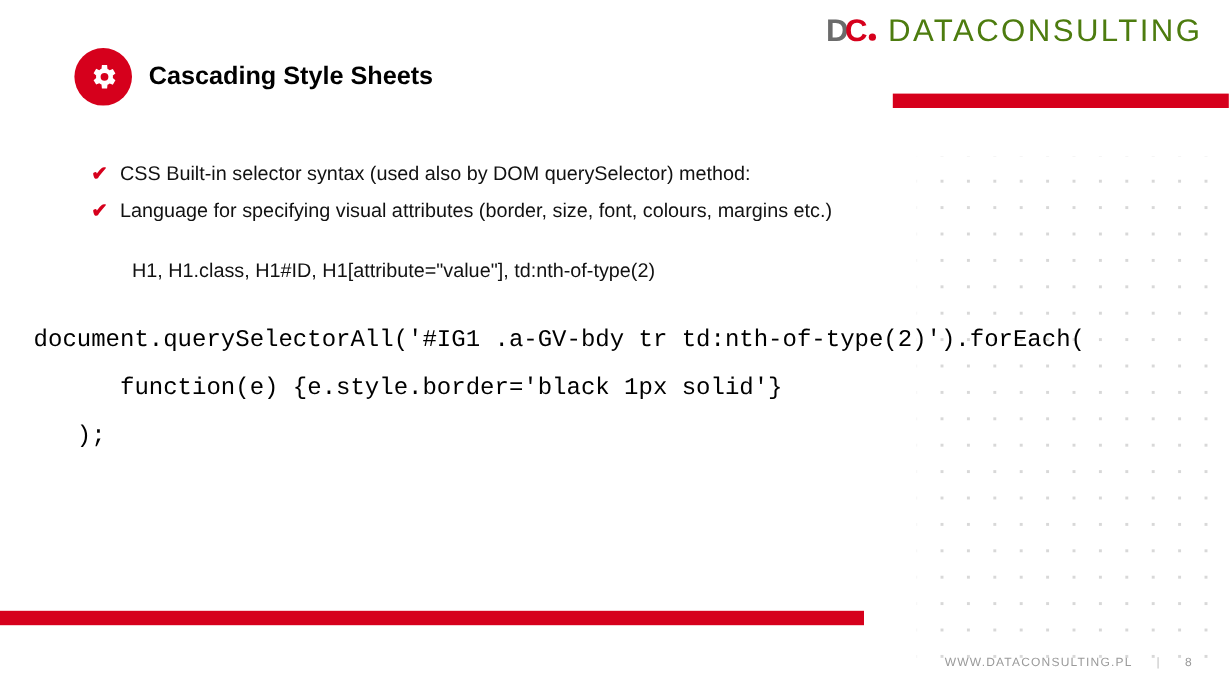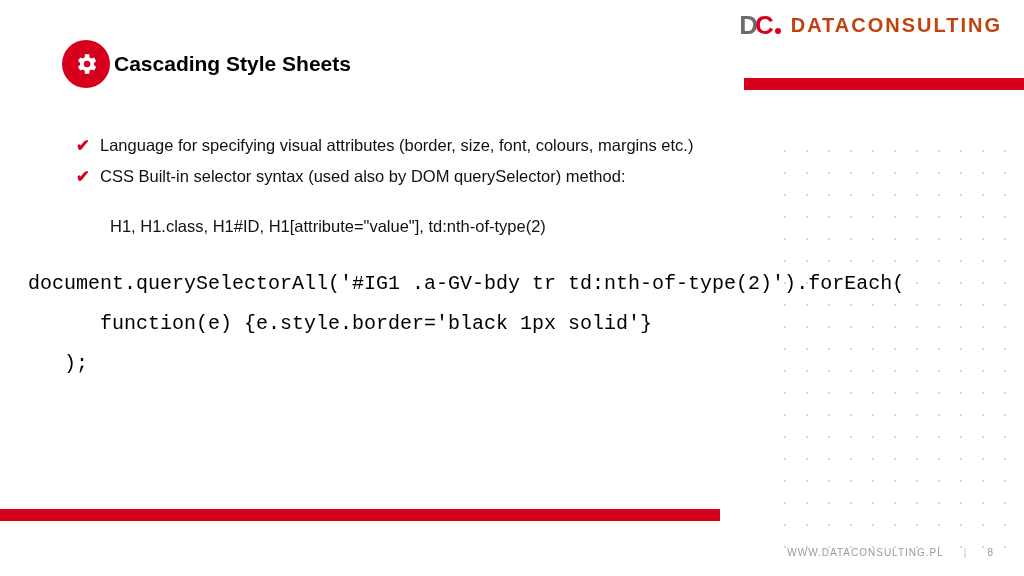--- a/index.html
+++ b/index.html
@@ -31,36 +31,36 @@
     letter-spacing:-1px;
   }
   .logo-d { color:#6b6b6b; }
   .logo-c { color:#d6001c; margin-left:-2px; }
   .logo-dot {
     width:6px; height:6px; border-radius:50%;
     background:#d6001c; display:inline-block;
     margin-left:2px; margin-bottom:3px;
   }
   .logo-text {
-    font-size:20px; font-weight:700;
+    font-size:26px; font-weight:400;
     letter-spacing:2px;
-    color:#c2410c;
+    color:#4d7c0f;
     margin-left:4px;
   }
   .red-bar {
     position:absolute;
     top:78px; right:0;
     width:280px; height:12px;
     background:#d6001c;
     z-index:2;
   }
   .title-row {
     position:absolute;
     top:40px; left:62px;
-    display:flex; align-items:center; gap:4px;
+    display:flex; align-items:center; gap:14px;
     z-index:2;
   }
   .title-icon {
     width:48px; height:48px; border-radius:50%;
     background:#d6001c;
     display:flex; align-items:center; justify-content:center;
   }
   .title-icon svg { width:26px; height:26px; fill:#fff; }
   .title-text {
     font-size:21px; font-weight:700; color:#000;
@@ -125,24 +125,24 @@
   <div class="title-icon">
     <svg viewBox="0 0 24 24">
         <path d="M19.4 13a7.5 7.5 0 0 0 .1-1 7.5 7.5 0 0 0-.1-1l2-1.6-2-3.4-2.4 1a7.4 7.4 0 0 0-1.7-1L15 3h-4l-.3 2.9a7.4 7.4 0 0 0-1.7 1l-2.4-1-2 3.4L6.6 11a7.5 7.5 0 0 0-.1 1 7.5 7.5 0 0 0 .1 1l-2 1.6 2 3.4 2.4-1a7.4 7.4 0 0 0 1.7 1L11 21h4l.3-2.9a7.4 7.4 0 0 0 1.7-1l2.4 1 2-3.4Zm-6.4 2a3 3 0 1 1 3-3 3 3 0 0 1-3 3Z"></path>
       </svg>
   </div>
   <div class="title-text">Cascading Style Sheets</div>
 </div>
 
 <div class="content">
   <div class="ind2">
-    <span class="check">✔</span><span>Language for specifying visual attributes (border, size, font, colours, margins etc.)</span>
+    <span class="check">✔</span><span>CSS Built-in selector syntax (used also by DOM querySelector) method:</span>
   </div>
   <div class="ind2">
-    <span class="check">✔</span><span>CSS Built-in selector syntax (used also by DOM querySelector) method:</span>
+    <span class="check">✔</span><span>Language for specifying visual attributes (border, size, font, colours, margins etc.)</span>
   </div>
   <div class="ind3">
     <span>H1, H1.class, H1#ID, H1[attribute="value"], td:nth-of-type(2)</span>
   </div>
 
   <div class="code-block"><span>document.querySelectorAll('#IG1 .a-GV-bdy tr td:nth-of-type(2)').forEach(</span>
 <span>      function(e) {e.style.border='black 1px solid'}</span>
 <span>   );</span></div>
 </div>
 

